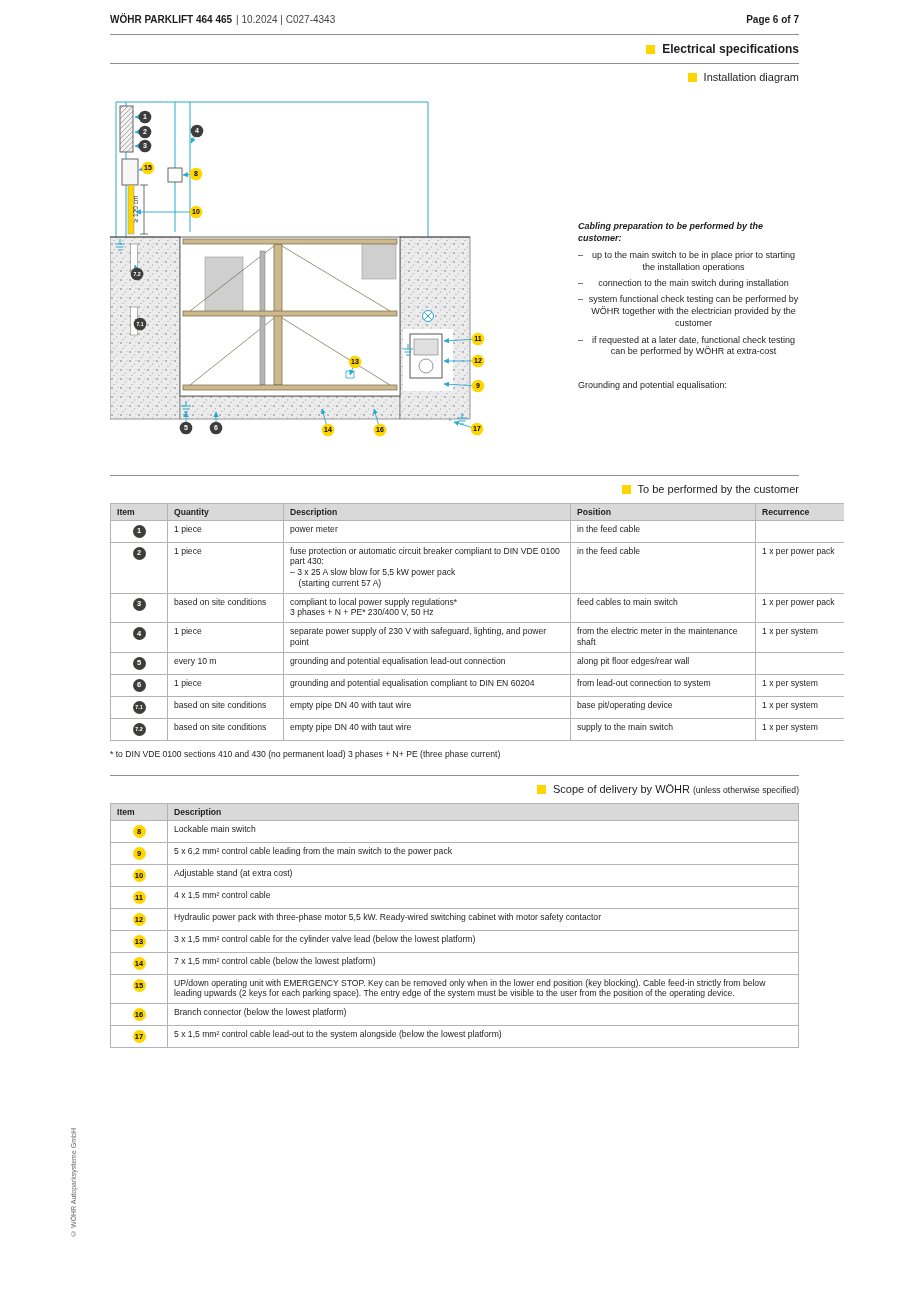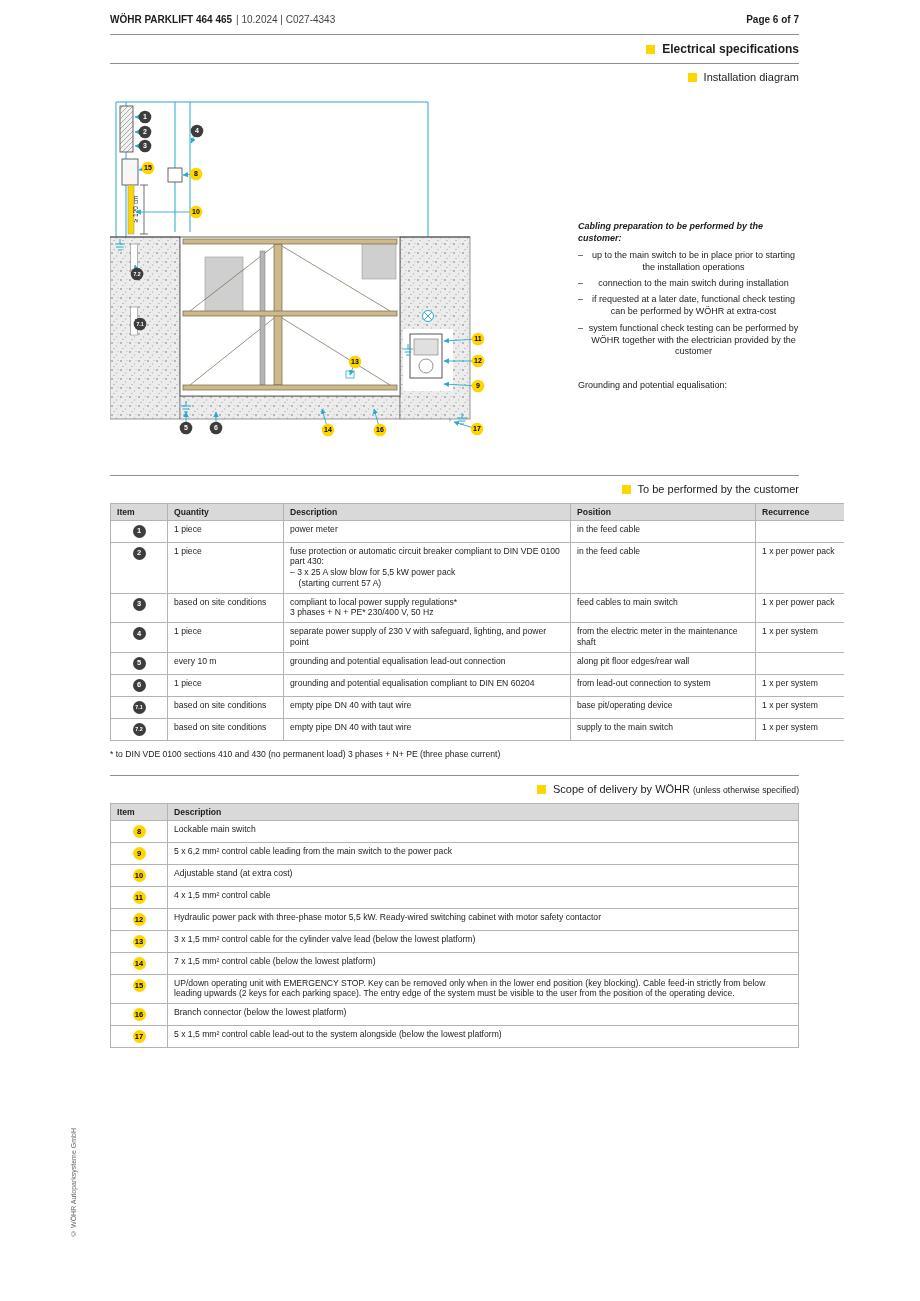--- a/index.html
+++ b/index.html
@@ -222,22 +222,22 @@
               <text x="367" y="340" dy="2.4" text-anchor="middle" font-size="7" font-weight="bold" fill="#000" data-name="callout-label">17</text>
             </g>
         </svg>
       </div>
 
       <div class="notes" data-name="cabling-notes">
         <p class="n-title" data-name="cabling-notes-title">Cabling preparation to be performed by the customer:</p>
         <ul id="cabling-list" data-name="cabling-notes-list">
             <li data-name="note-item">up to the main switch to be in place prior to starting the installation operations</li>
             <li data-name="note-item">connection to the main switch during installation</li>
+            <li data-name="note-item">system functional check testing can be performed by WÖHR together with the electrician provided by the customer</li>
             <li data-name="note-item">if requested at a later date, functional check testing can be performed by WÖHR at extra-cost</li>
-            <li data-name="note-item">system functional check testing can be performed by WÖHR together with the electrician provided by the customer</li>
           </ul>
         <p class="g-title" data-name="grounding-notes-title">Grounding and potential equalisation:</p>
       </div>
     </div>
 
     <div class="rule r3" data-name="divider"></div>
 
     <div class="sec-title" data-name="section-customer">
       <span class="bullet" data-name="section-bullet-icon"></span>
       <h2 data-name="customer-title">To be performed by the customer</h2>

